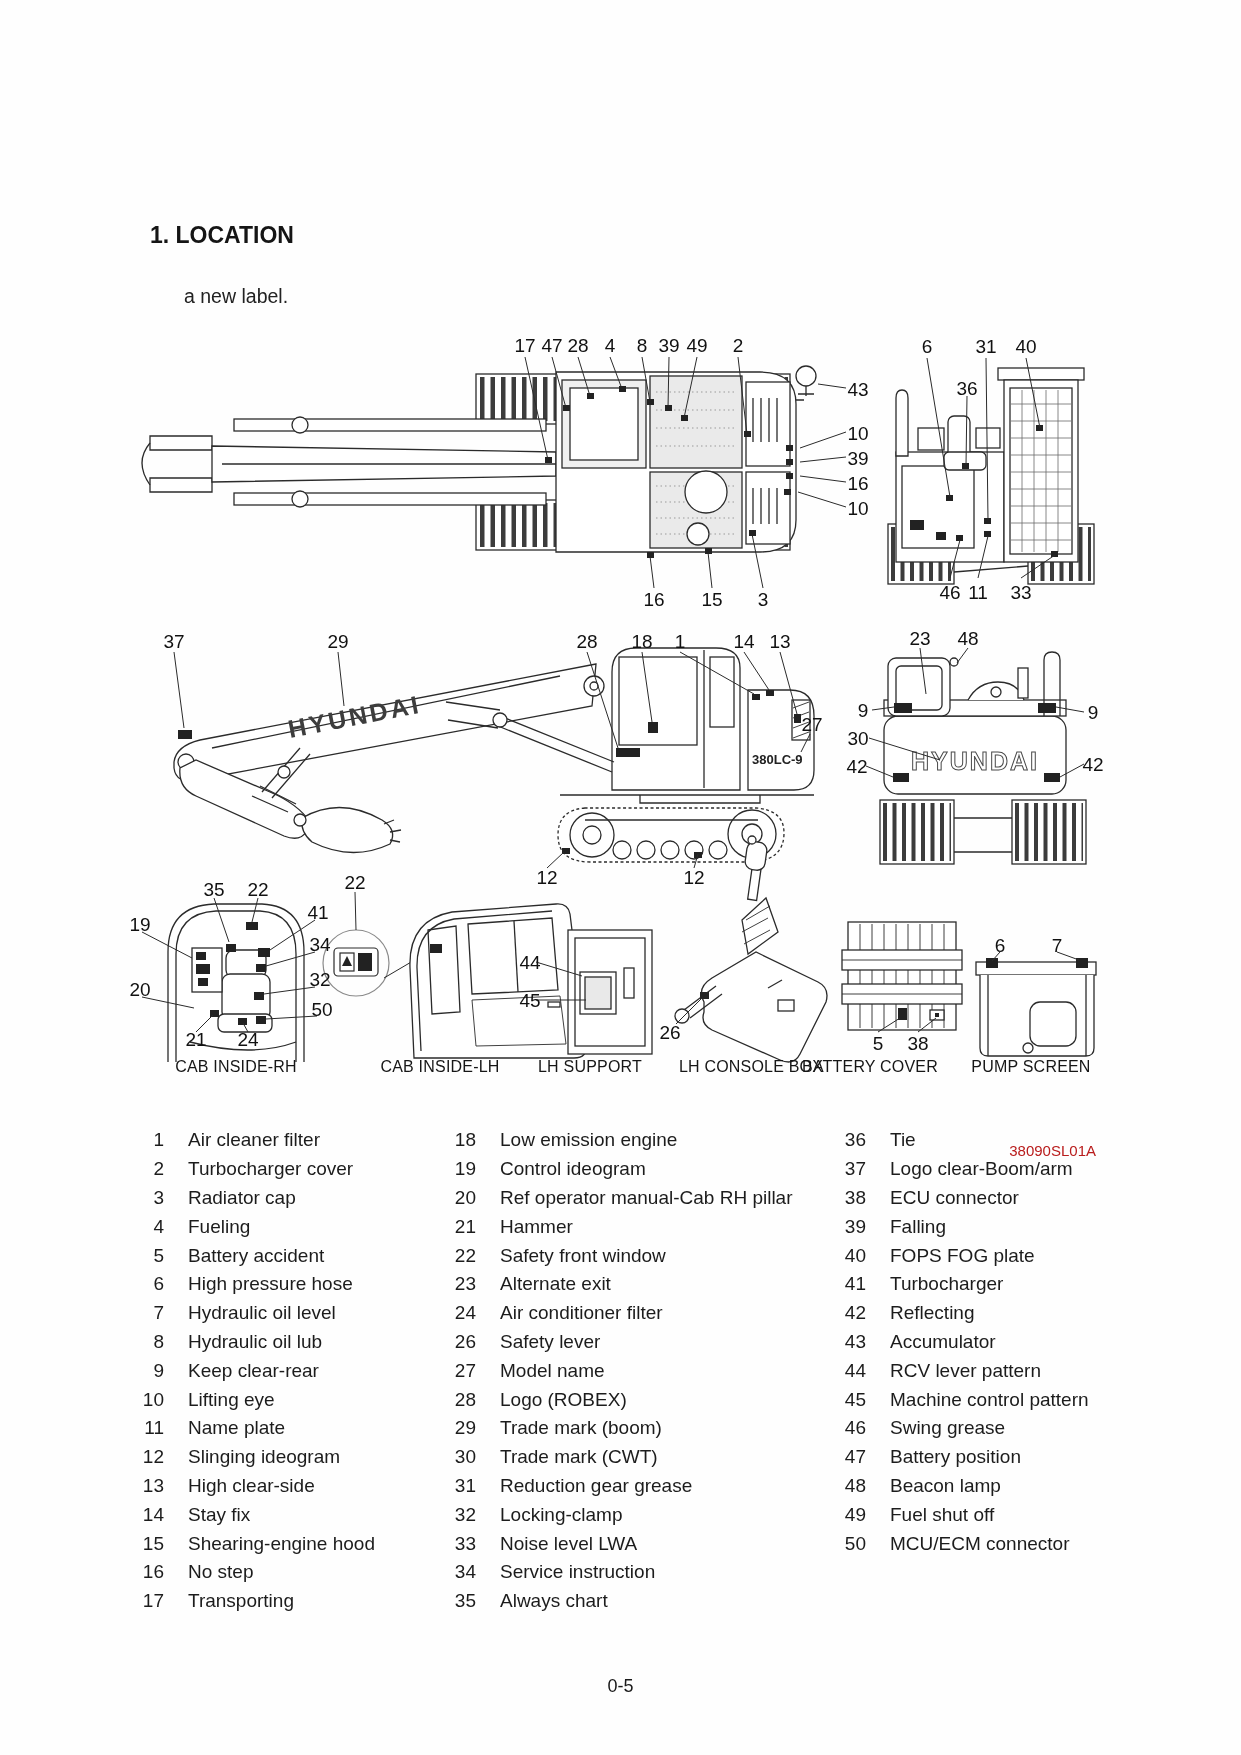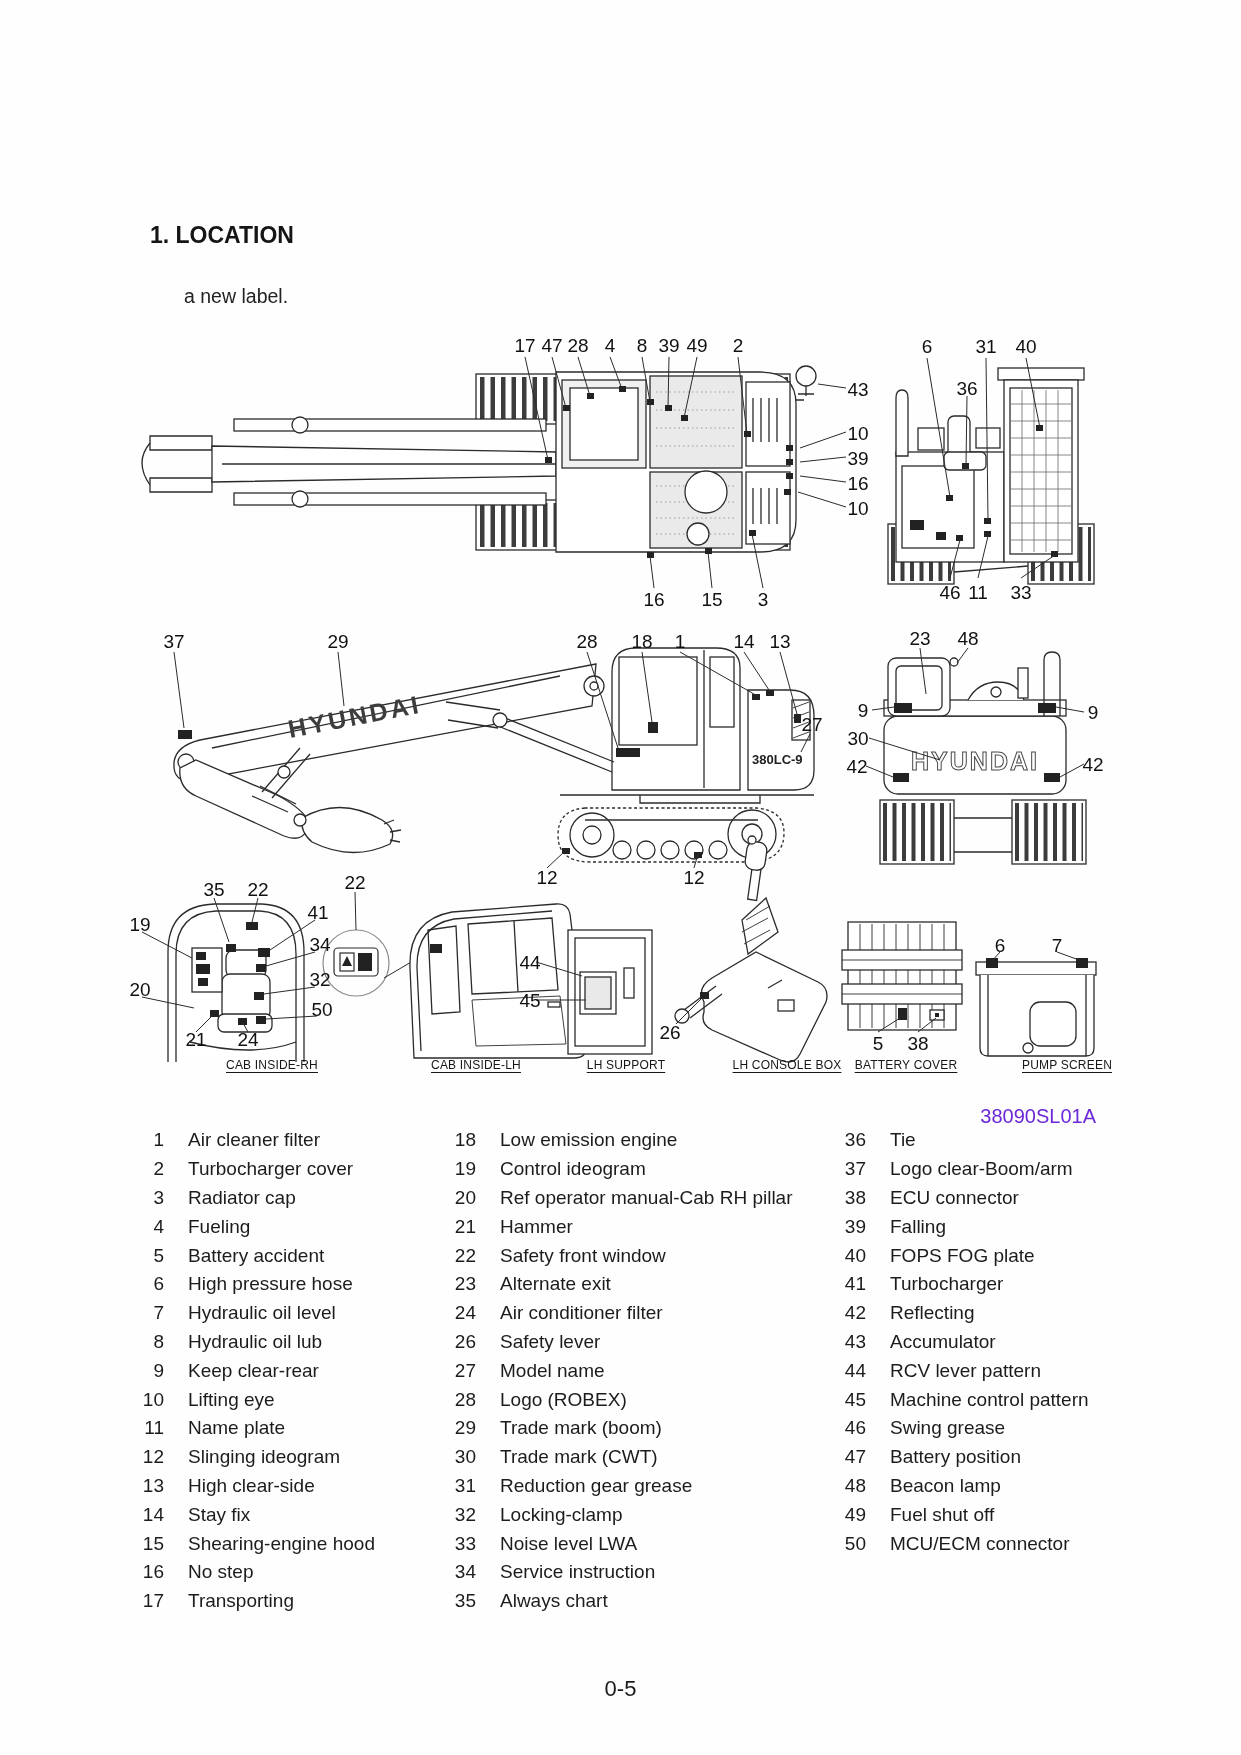--- a/index.html
+++ b/index.html
@@ -6,30 +6,30 @@
   .page{position:relative;width:1241px;height:1755px;background:#fefefe;margin:0 auto;
         font-family:"Liberation Sans",sans-serif;color:#1a1a1a;overflow:hidden;}
   .titlebar{position:absolute;left:138px;top:147px;width:952px;height:36px;background:#d2d2d2;
             border:2px solid #3f3f3f;box-sizing:border-box;display:flex;align-items:center;}
   .titlebar span{font-size:26px;font-weight:700;letter-spacing:-.5px;color:#141414;padding-left:13px;}
   .secheading{position:absolute;left:150px;top:222px;font-size:23px;font-weight:700;color:#151515;}
   .bodyline{position:absolute;left:184px;font-size:19.5px;color:#222;white-space:pre;}
   .line1{top:254px;} .line2{top:285px;}
   svg.fig{position:absolute;left:0;top:0;width:1241px;height:1755px;pointer-events:none;}
   .co{position:absolute;transform:translateX(-50%);font-size:19px;color:#111;line-height:1;}
-  .cap{position:absolute;top:1058px;transform:translateX(-50%);font-size:12px;color:#161616;
-       text-decoration:underline;text-underline-offset:3px;letter-spacing:.2px;white-space:nowrap;margin-left:36px;}
-  .refcode{position:absolute;left:1096px;top:1105px;transform:translateX(-100%);font-size:20px;color:#6d28d9;}
+  .cap{position:absolute;top:1058px;transform:translateX(-50%);font-size:16px;color:#161616;
+       text-underline-offset:3px;letter-spacing:.2px;white-space:nowrap;}
+  .refcode{position:absolute;left:1096px;top:1142px;transform:translateX(-100%);font-size:15px;color:#b91c1c;}
   .legend-col{position:absolute;top:1126px;}
   .lc1{left:128px;} .lc2{left:432px;} .lc3{left:816px;}
   .legend-row{height:28.8px;display:flex;align-items:center;font-size:19px;color:#1c1c1c;}
   .lc1 .num{width:36px;} .lc2 .num{width:44px;} .lc3 .num{width:50px;}
   .num{display:inline-block;text-align:right;flex:none;}
   .lbl{padding-left:24px;white-space:nowrap;}
-  .footer{position:absolute;left:0;top:1676px;width:1241px;text-align:center;font-size:22px;color:#1a1a1a;}
+  .footer{position:absolute;left:0;top:1676px;width:1241px;text-align:center;font-size:18px;color:#1a1a1a;}
 </style>
 </head>
 <body>
 
 <div class="page">
 
   <svg class="fig" viewBox="0 0 1241 1755">
 
     <g stroke="#2b2b2b" stroke-width="1.3" fill="none">
 

